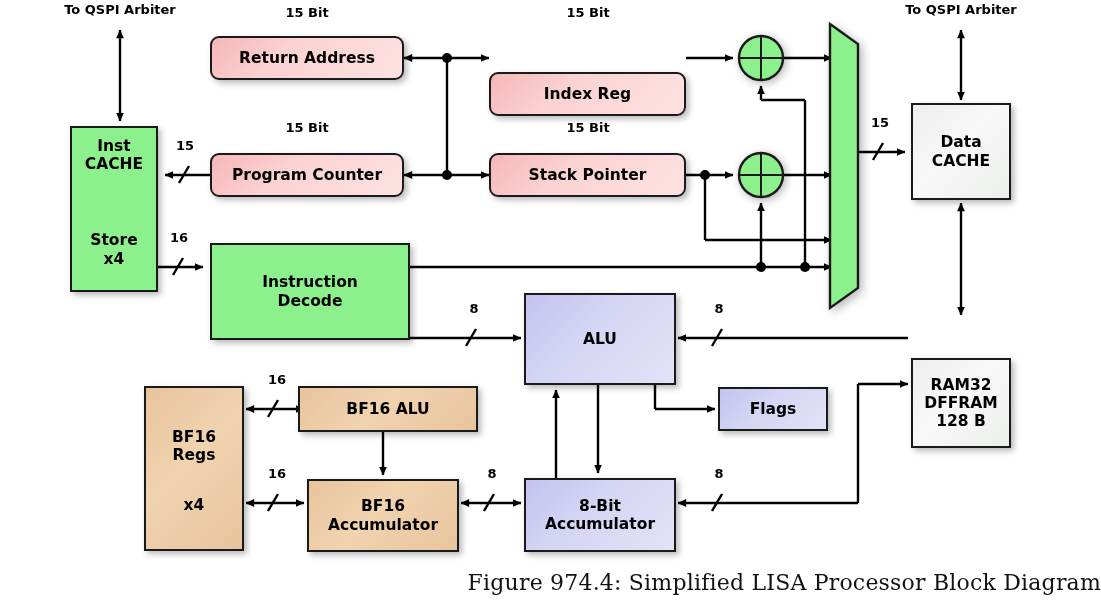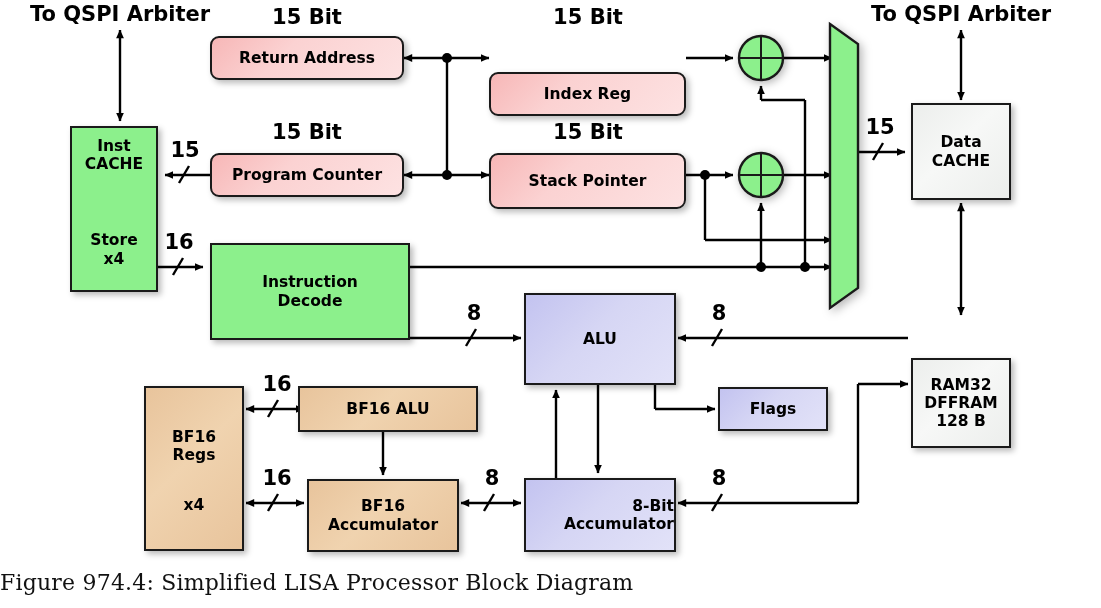--- a/index.html
+++ b/index.html
@@ -13,27 +13,27 @@
        box-shadow:3px 3px 6px rgba(0,0,0,0.28);}
   .blk span{display:block;}
 
   .pink{background:linear-gradient(135deg,#f7b7b7 0%,#fbd2d2 38%,#fde2e2 100%);
         border-radius:9px;font-size:15.5px;}
   .green{background:linear-gradient(135deg,#8cf08c 0%,#8cf08c 100%);font-size:15.5px;}
   .grey{background:linear-gradient(135deg,#eceeec 0%,#f7f8f7 45%,#eceeec 100%);font-size:15.5px;}
   .blue{background:linear-gradient(135deg,#c3c3f0 0%,#d6d6f4 45%,#e2e2f8 100%);font-size:15.5px;}
   .tan{background:linear-gradient(135deg,#e8c49c 0%,#f0d3af 45%,#e8c49c 100%);font-size:15.5px;}
 
-  .lbl{position:absolute;font-size:21px;font-weight:bold;color:#000;white-space:nowrap;}
+  .lbl{position:absolute;font-size:13px;font-weight:bold;color:#000;white-space:nowrap;}
   .lbl.c{transform:translateX(-50%);}
 
   .mux{position:absolute;filter:drop-shadow(3px 3px 5px rgba(0,0,0,0.28));}
   .adder{position:absolute;filter:drop-shadow(2px 2px 4px rgba(0,0,0,0.3));}
 
-  .caption{position:absolute;left:0;width:1101px;text-align:left;
+  .caption{position:absolute;left:0;width:1101px;text-align:right;
            font-family:"DejaVu Serif","Liberation Serif",serif;
            font-size:22px;color:#111;letter-spacing:.2px;}
 </style>
 </head>
 <body>
 
 <div id="stage">
 
   <svg id="wires" viewBox="0 0 1101 608" xmlns="http://www.w3.org/2000/svg">
     <defs>
@@ -154,21 +154,21 @@
   </div>
 
   <div class="blk pink" style="left:489px;top:36px;width:197px;height:44px;margin-top:36px;">
     <span>Index Reg</span>
   </div>
 
   <div class="blk pink" style="left:210px;top:153px;width:194px;height:44px;">
     <span>Program Counter</span>
   </div>
 
-  <div class="blk pink" style="left:489px;top:153px;width:197px;height:56px;">
+  <div class="blk pink" style="left:489px;top:153px;width:197px;height:44px;">
     <span>Stack Pointer</span>
   </div>
 
   <div class="blk green" style="left:210px;top:243px;width:200px;height:97px;">
     <span>Instruction</span>
     <span>Decode</span>
   </div>
 
   <div class="blk grey" style="left:911px;top:103px;width:100px;height:97px;">
     <span>Data</span>
@@ -201,21 +201,21 @@
 
   <div class="blk tan" style="left:298px;top:386px;width:180px;height:46px;">
     <span>BF16 ALU</span>
   </div>
 
   <div class="blk tan" style="left:307px;top:479px;width:152px;height:73px;">
     <span>BF16</span>
     <span>Accumulator</span>
   </div>
 
-  <div class="blk blue" style="left:524px;top:478px;width:152px;height:74px;align-items:flex-end;">
+  <div class="blk blue" style="left:524px;top:478px;width:152px;height:74px;">
     <span>8-Bit</span>
     <span>Accumulator</span>
   </div>
 
   <div class="lbl c" style="left:120px;top:2px;">To QSPI Arbiter</div>
   <div class="lbl c" style="left:961px;top:2px;">To QSPI Arbiter</div>
 
   <div class="lbl c" style="left:307px;top:5px;">15 Bit</div>
   <div class="lbl c" style="left:588px;top:5px;">15 Bit</div>
   <div class="lbl c" style="left:307px;top:120px;">15 Bit</div>

